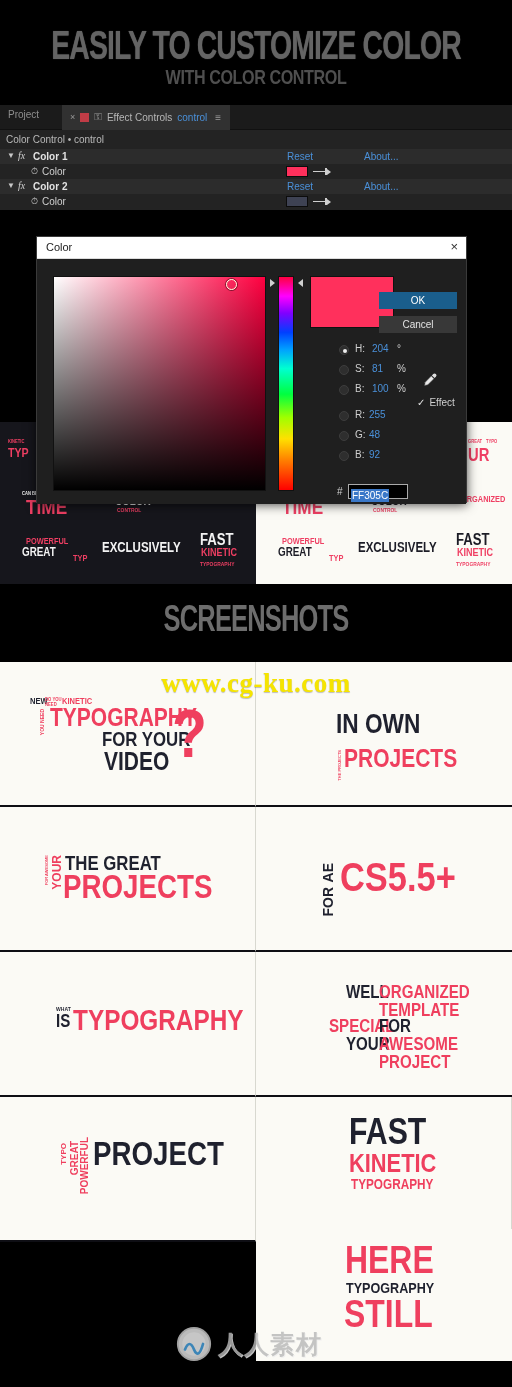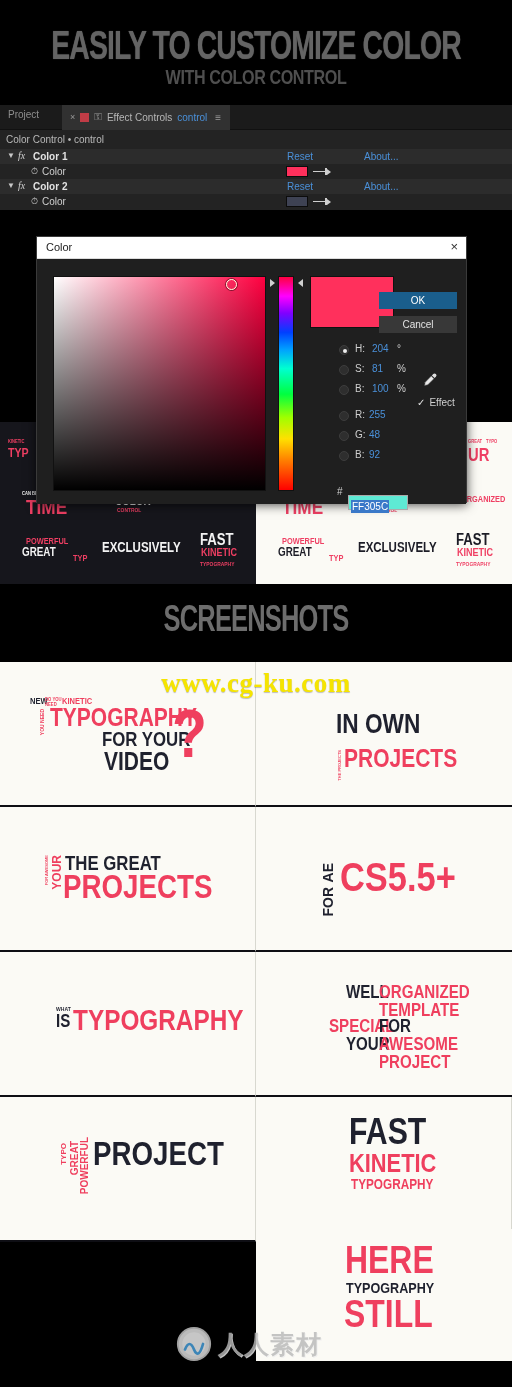--- a/index.html
+++ b/index.html
@@ -225,22 +225,22 @@
   .val-unit {
     position: absolute; left: 58px; top: 2px;
     font-size: 10px; color: #cfcfcf;
   }
   .vals.rgb { top: 148px; }
   .vals.rgb .val-num { left: 30px; }
 
   .hex-row { position: absolute; left: 300px; top: 224px; }
   .hex-hash { position: absolute; left: 0; top: 3px; font-size: 10px; color: #cfcfcf; }
   .hex-input {
-    position: absolute; left: 11px; top: 12px;
-    width: 60px; height: 15px; background: #5eead4; border: 1px solid #aaa;
+    position: absolute; left: 11px; top: 1px;
+    width: 60px; height: 15px; background: #000000; border: 1px solid #aaa;
     padding: 0 2px;
   }
   .hex-val {
     display: inline-block; background: #3a78c8; color: #fff;
     font-size: 10px; padding: 0 1px; line-height: 13px;
     font-family: "Liberation Sans", sans-serif;
   }
 
   
   .previews { position: absolute; left: 0; top: 422px; width: 512px; height: 162px; }

